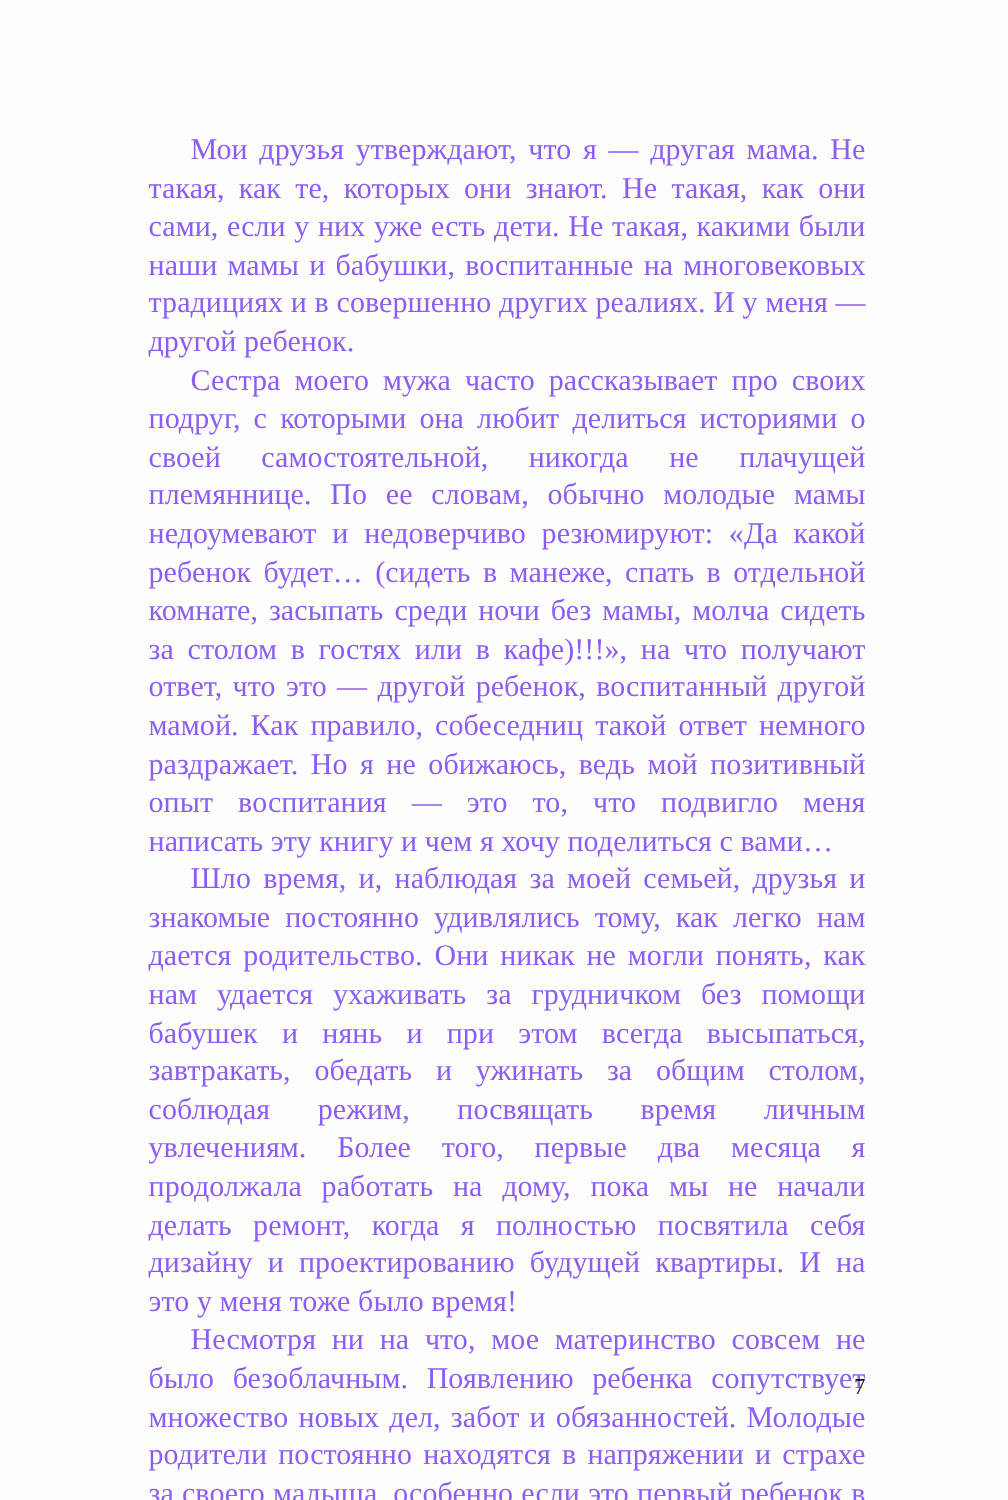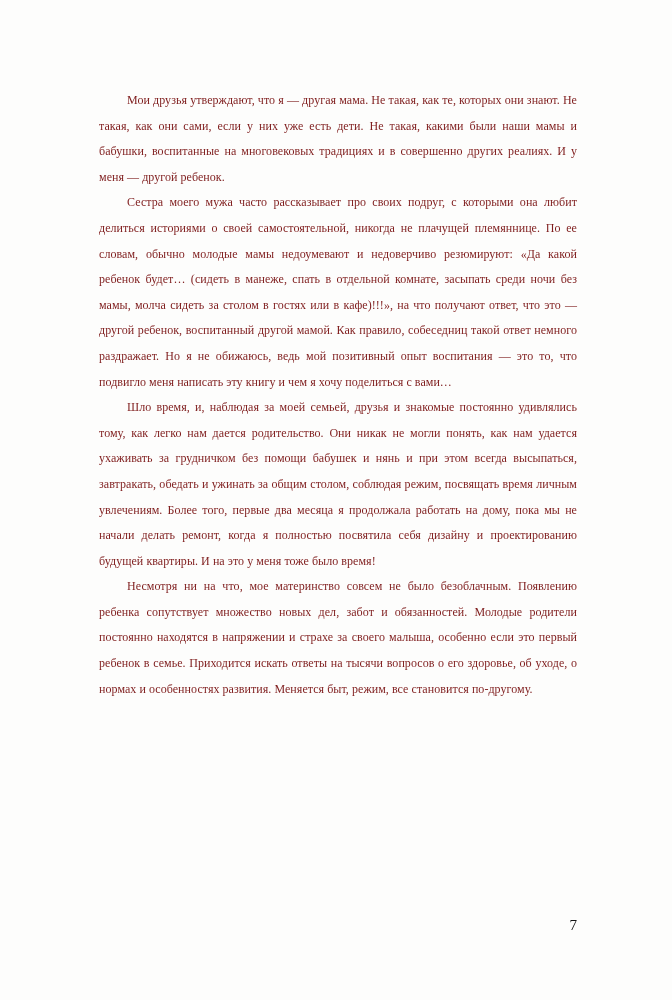--- a/index.html
+++ b/index.html
@@ -24,27 +24,27 @@
     background: #fdfdfc;
   }
   .text-block {
     position: absolute;
     left: 99px;
     top: 88px;
     width: 478px;
   }
   p.para {
     margin: 0;
-    font-size: 12px;
+    font-size: 20px;
     line-height: 25.6px;
     text-align: justify;
     text-indent: 28px;
     hyphens: manual;
     letter-spacing: 0.05px;
-    color: #7f1d1d;
+    color: #8b5cf6;
   }
   .folio {
     position: absolute;
     right: 95px;
     top: 915px;
     font-size: 15.2px;
     line-height: 20px;
     color: #131313;
     text-align: right;
   }

